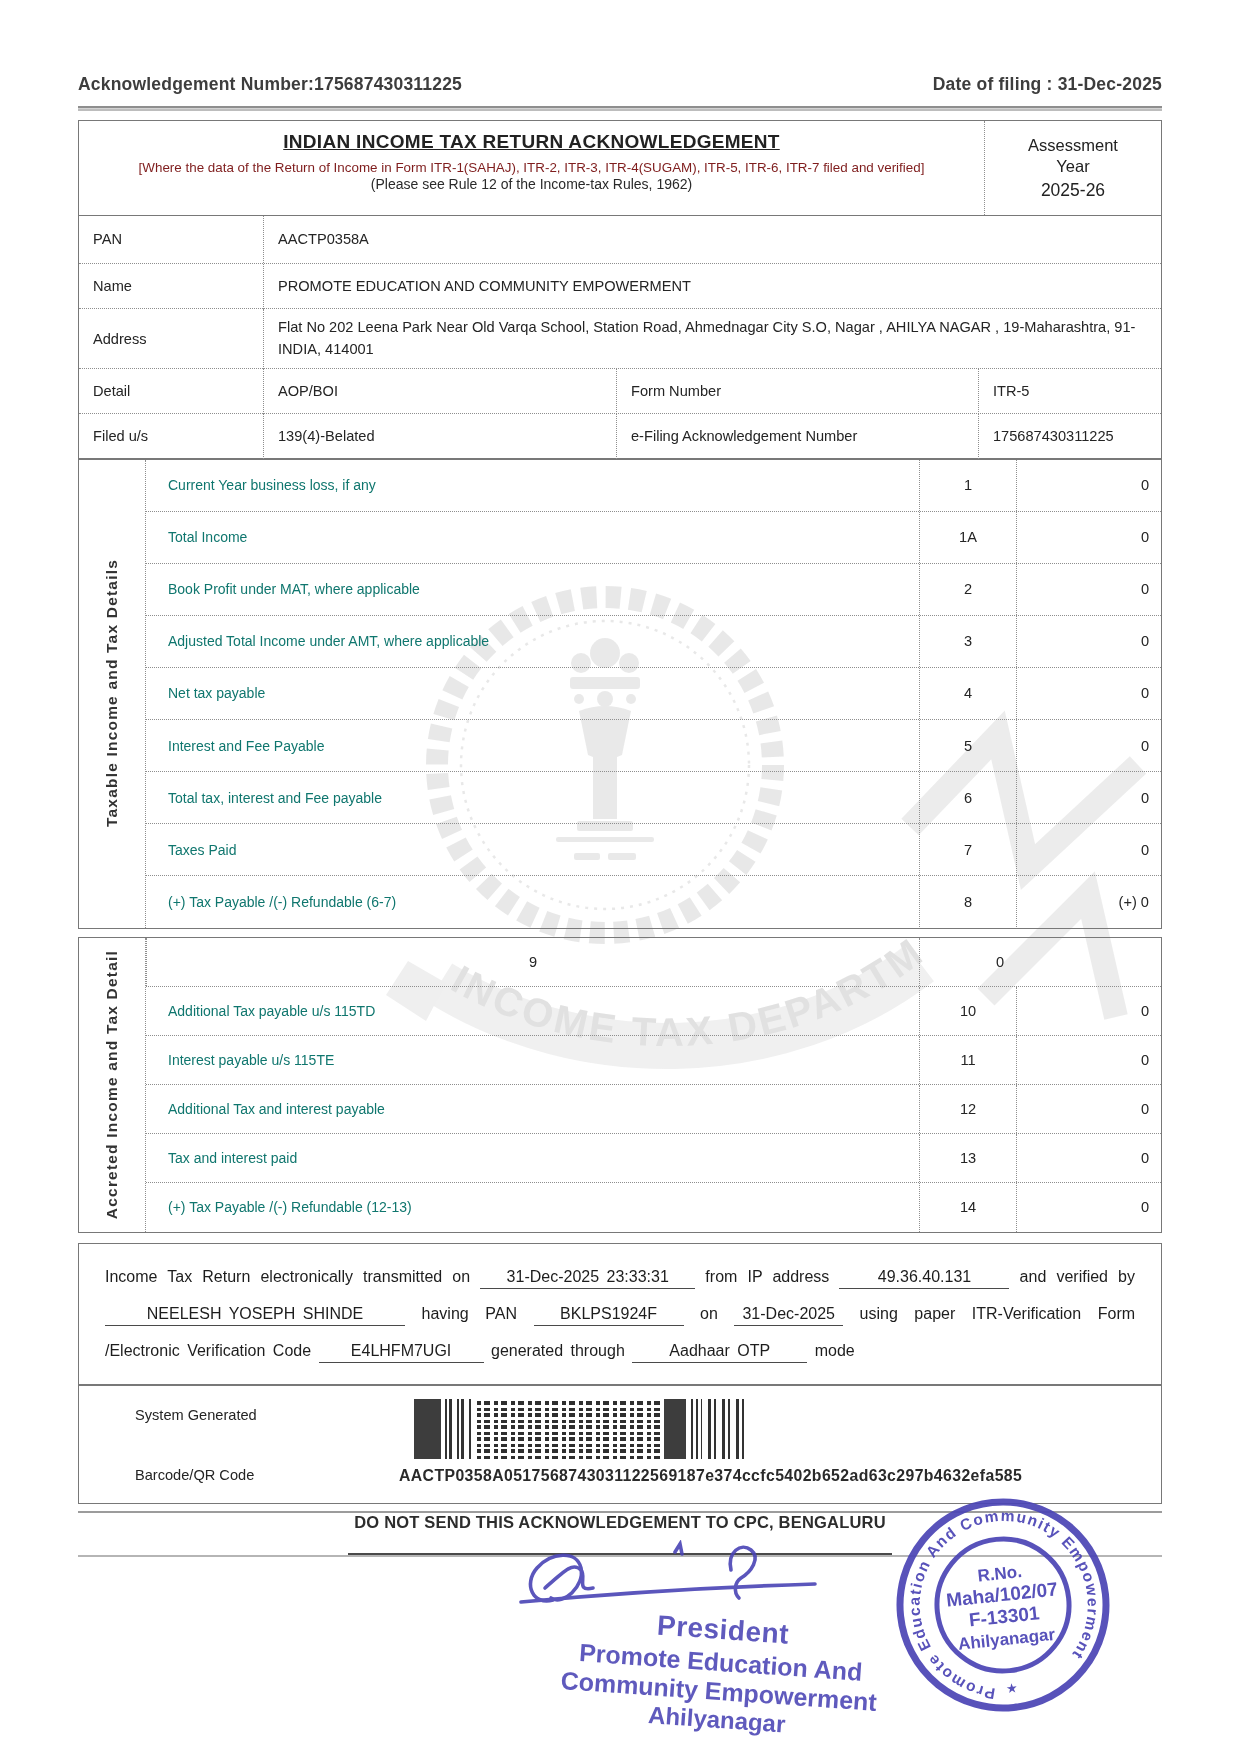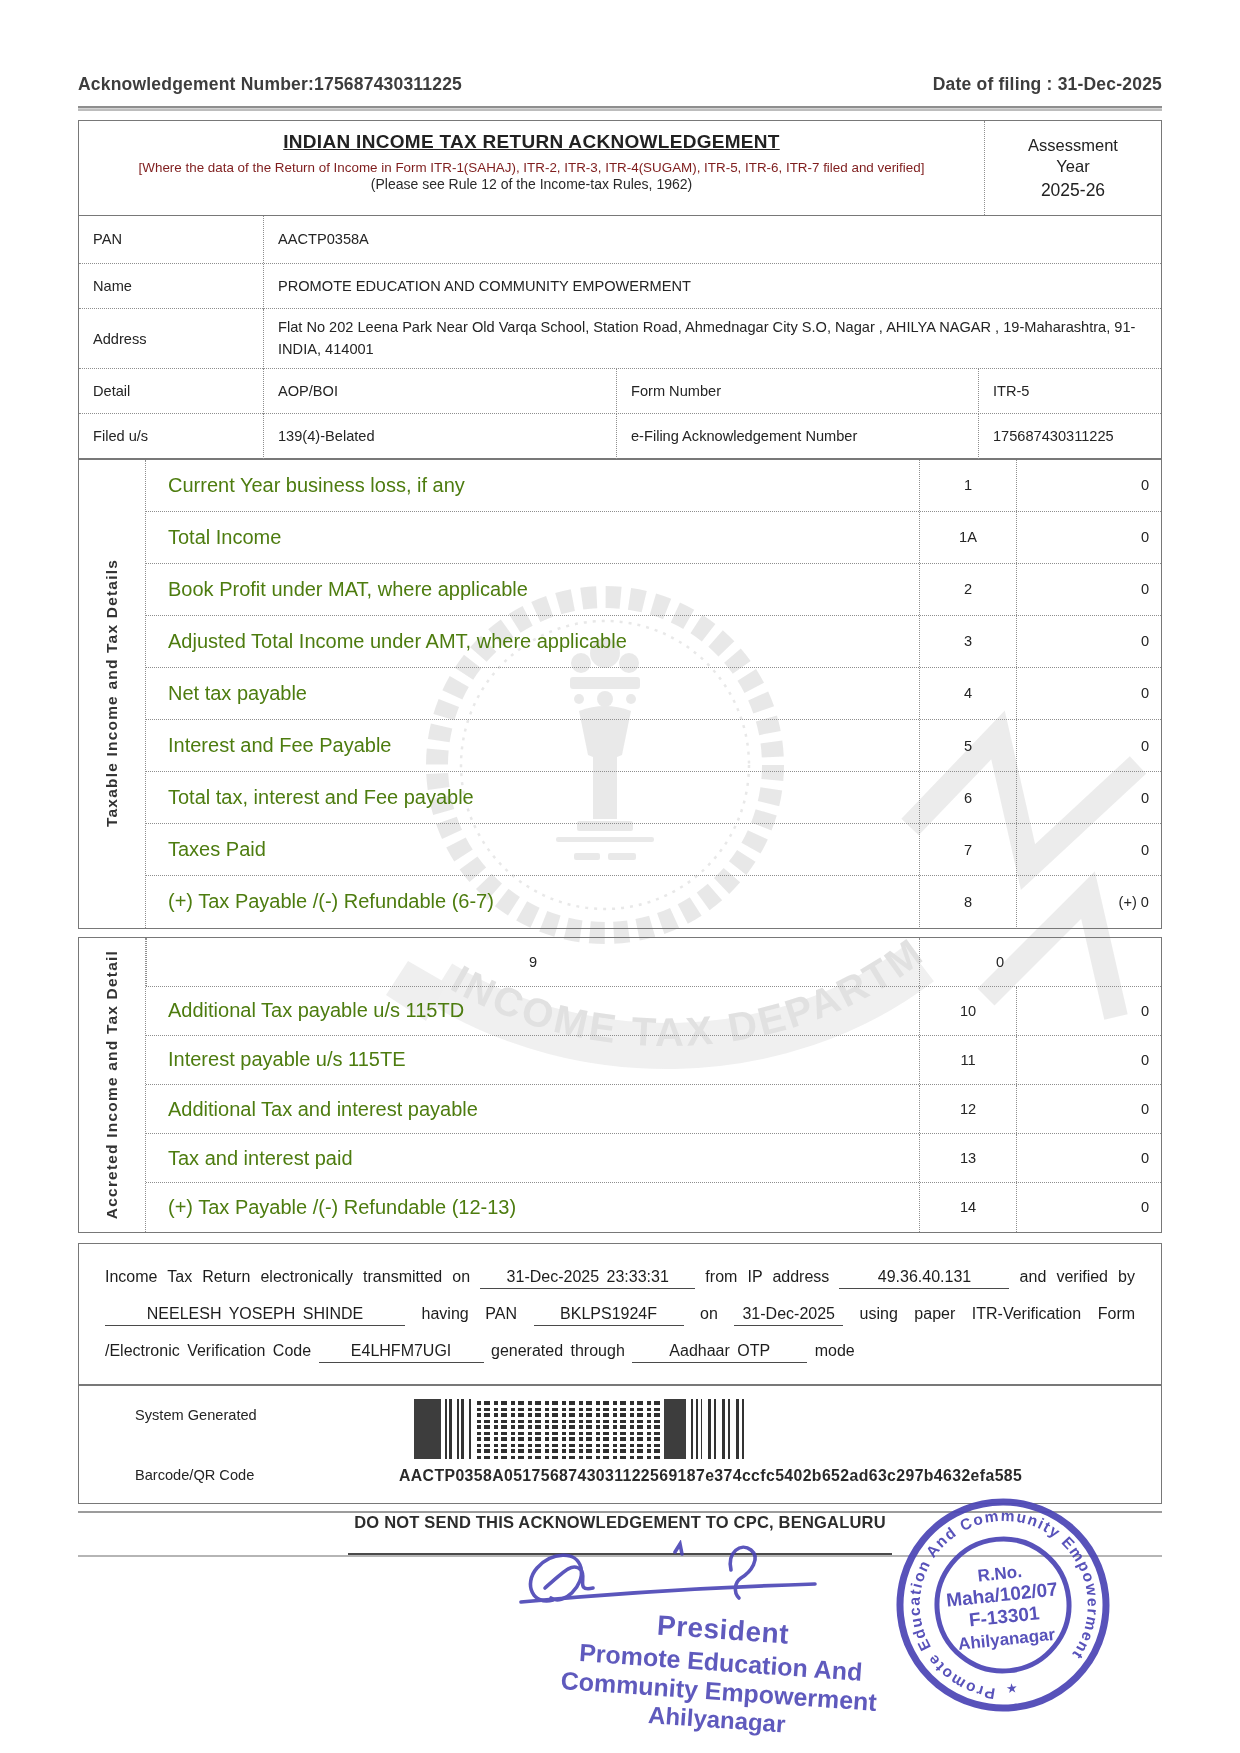--- a/index.html
+++ b/index.html
@@ -35,21 +35,21 @@
   .h47 { height:47px; } .h45 { height:45px; } .h60 { height:60px; }
   .addr { line-height:1.45; }
 
   
   .sec { display:flex; }
   .sec-label-strip { width:66px; display:flex; align-items:center; justify-content:center; }
   .sec-label { writing-mode:vertical-rl; transform:rotate(180deg); font-weight:bold; font-size:15.5px; letter-spacing:1.2px; color:#333; white-space:nowrap; }
   .sec-rows { flex:1; border-left:1px dotted #8e8e8e; display:flex; flex-direction:column; }
   .trow { display:grid; grid-template-columns:1fr 97px 145px; border-top:1px dotted #8e8e8e; flex:1; }
   .trow:first-child { border-top:none; }
-  .trow .lbl { padding:6px 10px 6px 22px; font-size:20px; display:flex; align-items:center; color:#4d7c0f; }
+  .trow .lbl { padding:6px 10px 6px 22px; font-size:14px; display:flex; align-items:center; color:#0f766e; }
   .trow .sno { border-left:1px dotted #8e8e8e; display:flex; align-items:center; justify-content:center; font-size:14.6px; color:#242424; }
   .trow .val { border-left:1px dotted #8e8e8e; display:flex; align-items:center; justify-content:flex-end; padding-right:12px; font-size:14.6px; color:#242424; }
   .sec1 { height:470px; } .sec2 { height:296px; margin-top:8px; }
 
   
   .verify-box { margin-top:10px; padding:14px 26px 16px; }
   .verify { font-size:16px; line-height:37px; text-align:justify; word-spacing:3px; color:#1d1d1d; }
   .fill { display:inline-block; border-bottom:1.4px solid #4a4a4a; text-align:center; line-height:20px; padding:0 8px 1px; }
   .w215{min-width:215px;} .w175{min-width:170px;} .w290{min-width:300px;} .w150{min-width:150px;}
   .w110{min-width:100px;} .w160{min-width:165px;} .w170{min-width:175px;}

